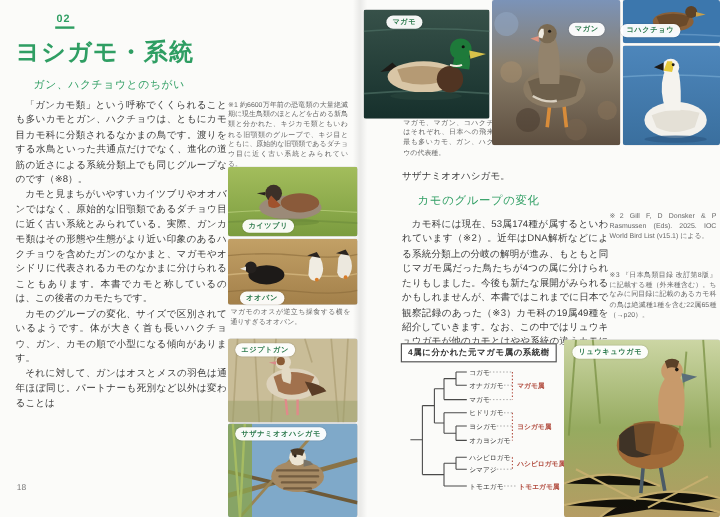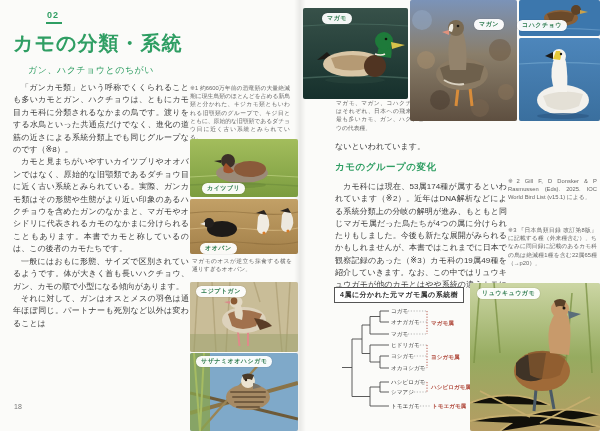--- a/index.html
+++ b/index.html
@@ -21,47 +21,47 @@
   .pagenum { position:absolute; font-size:7px; color:#777; }
   .pn-left { left:14px; top:403px; }
   .photo { position:absolute; overflow:hidden; border-radius:2px; background:#ccc; }
   .photo svg { display:block; width:100%; height:100%; }
   .badge { position:absolute; z-index:6; background:rgba(255,255,255,0.95); color:#2c7a4d; font-size:6px;
     font-weight:bold; padding:1px 5px; border-radius:7px; letter-spacing:0.5px; box-shadow:0 0 1px rgba(0,0,0,0.4); white-space:nowrap; }
   .caption { position:absolute; font-size:5.8px; line-height:8.2px; color:#666; text-align:justify; }
   .cap-coot { left:192px; top:257px; width:100px; }
   .cap-top { left:336px; top:99px; width:88px; }
   .lead-text { position:absolute; left:335px; top:141px; width:172px; font-size:8px; color:#3a3a3a; }
-  .sec-head-r { position:absolute; left:335px; top:161px; font-size:9.5px; font-weight:bold; color:#2f9e63; letter-spacing:0.5px; }
+  .sec-head-r { position:absolute; left:348px; top:161px; font-size:9.5px; font-weight:normal; color:#2f9e63; letter-spacing:0.5px; }
   .body-col-r { position:absolute; left:335px; top:181px; width:172px; font-size:8px; line-height:12.3px; color:#3a3a3a; text-align:justify; }
   .body-col-r p { text-indent:1em; }
   .tree-wrap { position:absolute; left:334px; top:283px; width:140px; }
   .tree-title { display:inline-block; border:1px solid #555; padding:2px 5px; font-size:7px; font-weight:bold; color:#333; background:#fff; letter-spacing:0.5px; }
   .tree-svg { margin-top:3px; }
   .tree-svg text { font-family:"Liberation Sans","DejaVu Sans",sans-serif; font-size:5.6px; fill:#333; }
   .tree-svg text.grp { fill:#b0493c; font-weight:bold; }
   .tree-svg .br { stroke:#4a4a4a; stroke-width:0.9; fill:none; }
   .tree-svg .leader { stroke:#9a9a9a; stroke-width:0.7; stroke-dasharray:1.2,1.6; }
   .tree-svg .rbr { stroke:#b0493c; stroke-width:0.9; stroke-dasharray:1.2,1.6; fill:none; }
 </style>
 </head>
 <body>
 
 <div class="page">
   <div class="spine"></div>
 
   <div class="chapter-num">02</div>
   <div class="chapter-rule"></div>
-  <h1 class="page-title">カモの分類・系統</h1>
+  <h1 class="page-title">ヨシガモ・系統</h1>
   <h2 class="sec-head-l">ガン、ハクチョウとのちがい</h2>
 
   <div class="body-col">
     <p>「ガンカモ類」という呼称でくくられることも多いカモとガン、ハクチョウは、ともにカモ目カモ科に分類されるなかまの鳥です。渡りをする水鳥といった共通点だけでなく、進化の道筋の近さによる系統分類上でも同じグループなのです（※8）。</p>
     <p>カモと見まちがいやすいカイツブリやオオバンではなく、原始的な旧顎類であるダチョウ目に近く古い系統とみられている。実際、ガンカモ類はその形態や生態がより近い印象のあるハクチョウを含めたガンのなかまと、マガモやオシドリに代表されるカモのなかまに分けられることもあります。本書でカモと称しているのは、この後者のカモたちです。</p>
-    <p>一般にはおもに形態、サイズで区別されているようです。体が大きく首も長いハクチョウ、ガン、カモの順で小型になる傾向があります。</p>
+    <p>カモのグループの変化、サイズで区別されているようです。体が大きく首も長いハクチョウ、ガン、カモの順で小型になる傾向があります。</p>
     <p>それに対して、ガンはオスとメスの羽色は通年ほぼ同じ。パートナーも死別など以外は変わることは</p>
   </div>
 
   <div class="sidenote sn1">※1 約6600万年前の恐竜類の大量絶滅期に現生鳥類のほとんどを占める新鳥類と分かれた、キジカモ類ともいわれる旧顎類のグループで、キジ目とともに、原始的な旧顎類であるダチョウ目に近く古い系統とみられている。</div>
   <div class="pagenum pn-left">18</div>
 
   <div class="photo" style="left:190px; top:139px; width:108px; height:58px;">
     <svg viewBox="0 0 108 58">
       <defs>
           <linearGradient id="gw" x1="0" y1="0" x2="0" y2="1">
@@ -238,21 +238,21 @@
       <path d="M36 54 q-6 -16 -2 -30 q2 -6 7 -6 q5 0 6 6 q2 12 1 30 z" fill="#f5f3ee"></path>
       <circle cx="40" cy="18" r="7" fill="#f5f3ee"></circle>
       <path d="M37 13 l-3 8 l7 1 q2 -5 0 -9 z" fill="#e5c93a"></path>
       <path d="M34 14 l-8 4 l8 3 z" fill="#1d1a16"></path>
       <circle cx="42" cy="16" r="1.2" fill="#1d1a16"></circle>
       <ellipse cx="44" cy="78" rx="26" ry="3" fill="#2f5d88" opacity="0.8"></ellipse>
     </svg>
   </div>
   <span class="badge" style="left:517px; top:20px;">コハクチョウ</span>
 
-  <div class="lead-text">ないといわれています。</div>
+  <div class="lead-text">サザナミオオハシガモ。</div>
   <h2 class="sec-head-r">カモのグループの変化</h2>
   <div class="body-col-r">
     <p>カモ科には現在、53属174種が属するといわれています（※2）。近年はDNA解析などによる系統分類上の分岐の解明が進み、もともと同じマガモ属だった鳥たちが4つの属に分けられたりもしました。今後も新たな展開がみられるかもしれませんが、本書ではこれまでに日本で観察記録のあった（※3）カモ科の19属49種を紹介していきます。なお、この中ではリュウキュウガモが他のカモとはやや系統の違うカモになります。</p>
   </div>
   <div class="sidenote sn2">※2 Gill F, D Donsker &amp; P Rasmussen (Eds). 2025. IOC World Bird List (v15.1) による。</div>
   <div class="sidenote sn3">※3 『日本鳥類目録 改訂第8版』に記載する種（外来種含む）。ちなみに同目録に記載のあるカモ科の鳥は絶滅種1種を含む22属65種（→p20）。</div>
 
   <div class="tree-wrap">
     <div class="tree-title">4属に分かれた元マガモ属の系統樹</div>
     <svg class="tree-svg" viewBox="0 0 140 112" width="140" height="112">

